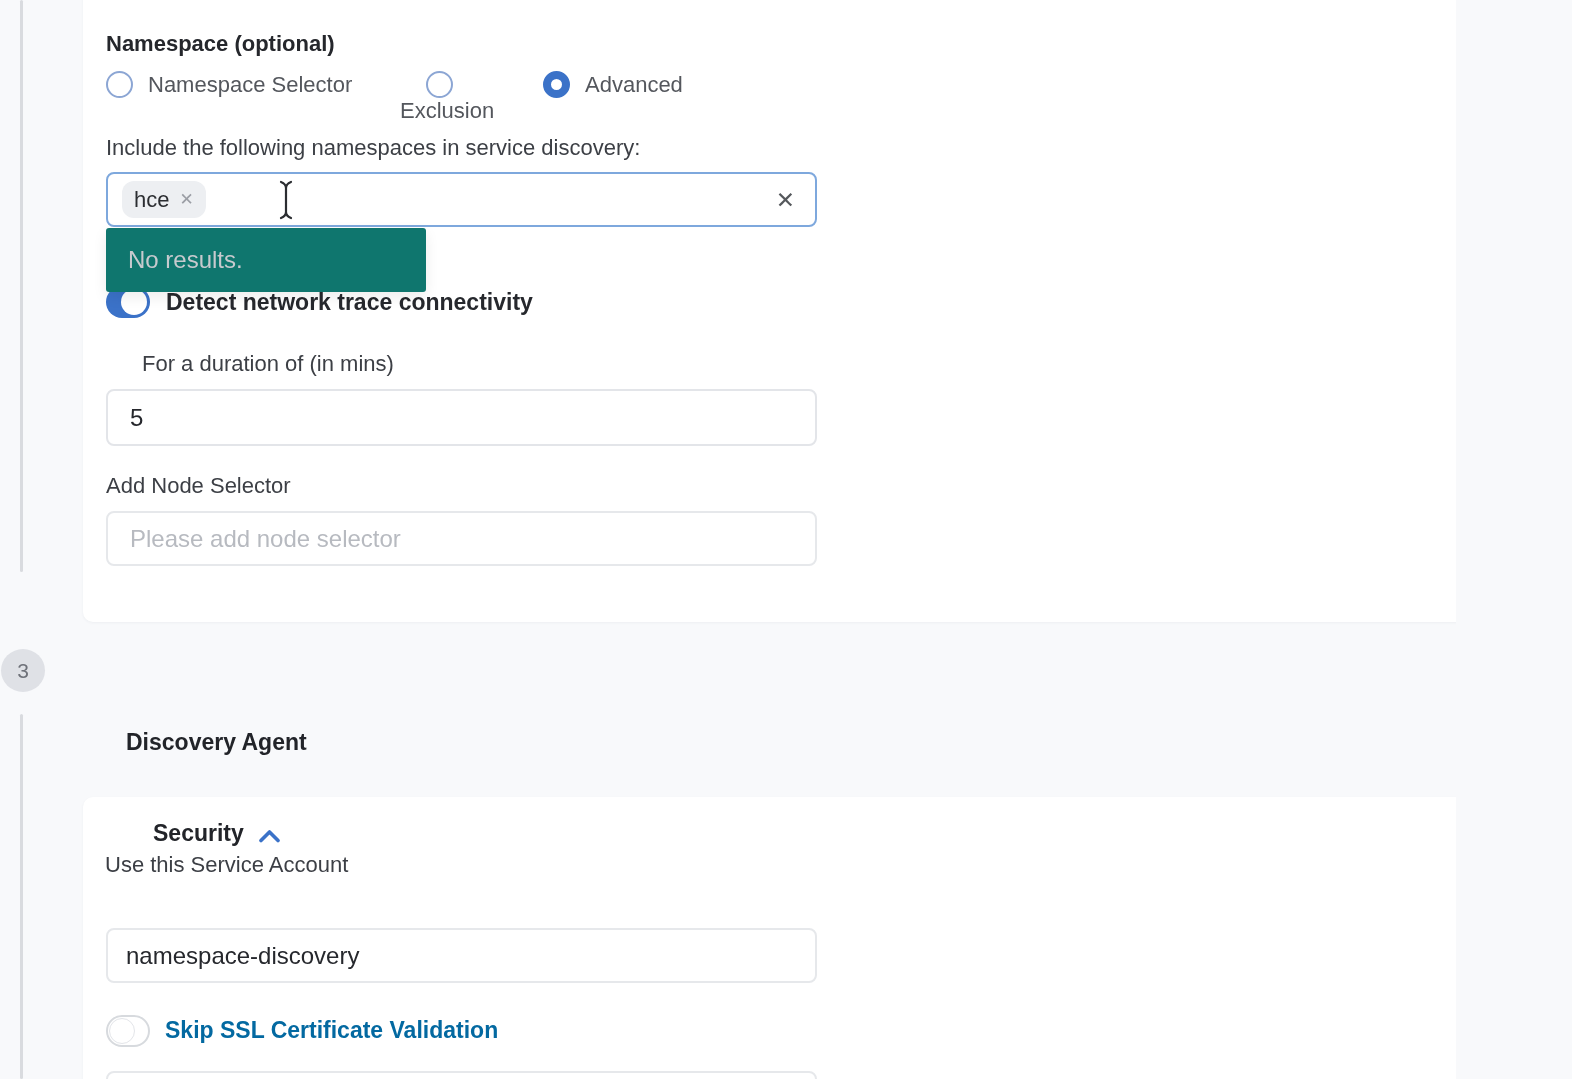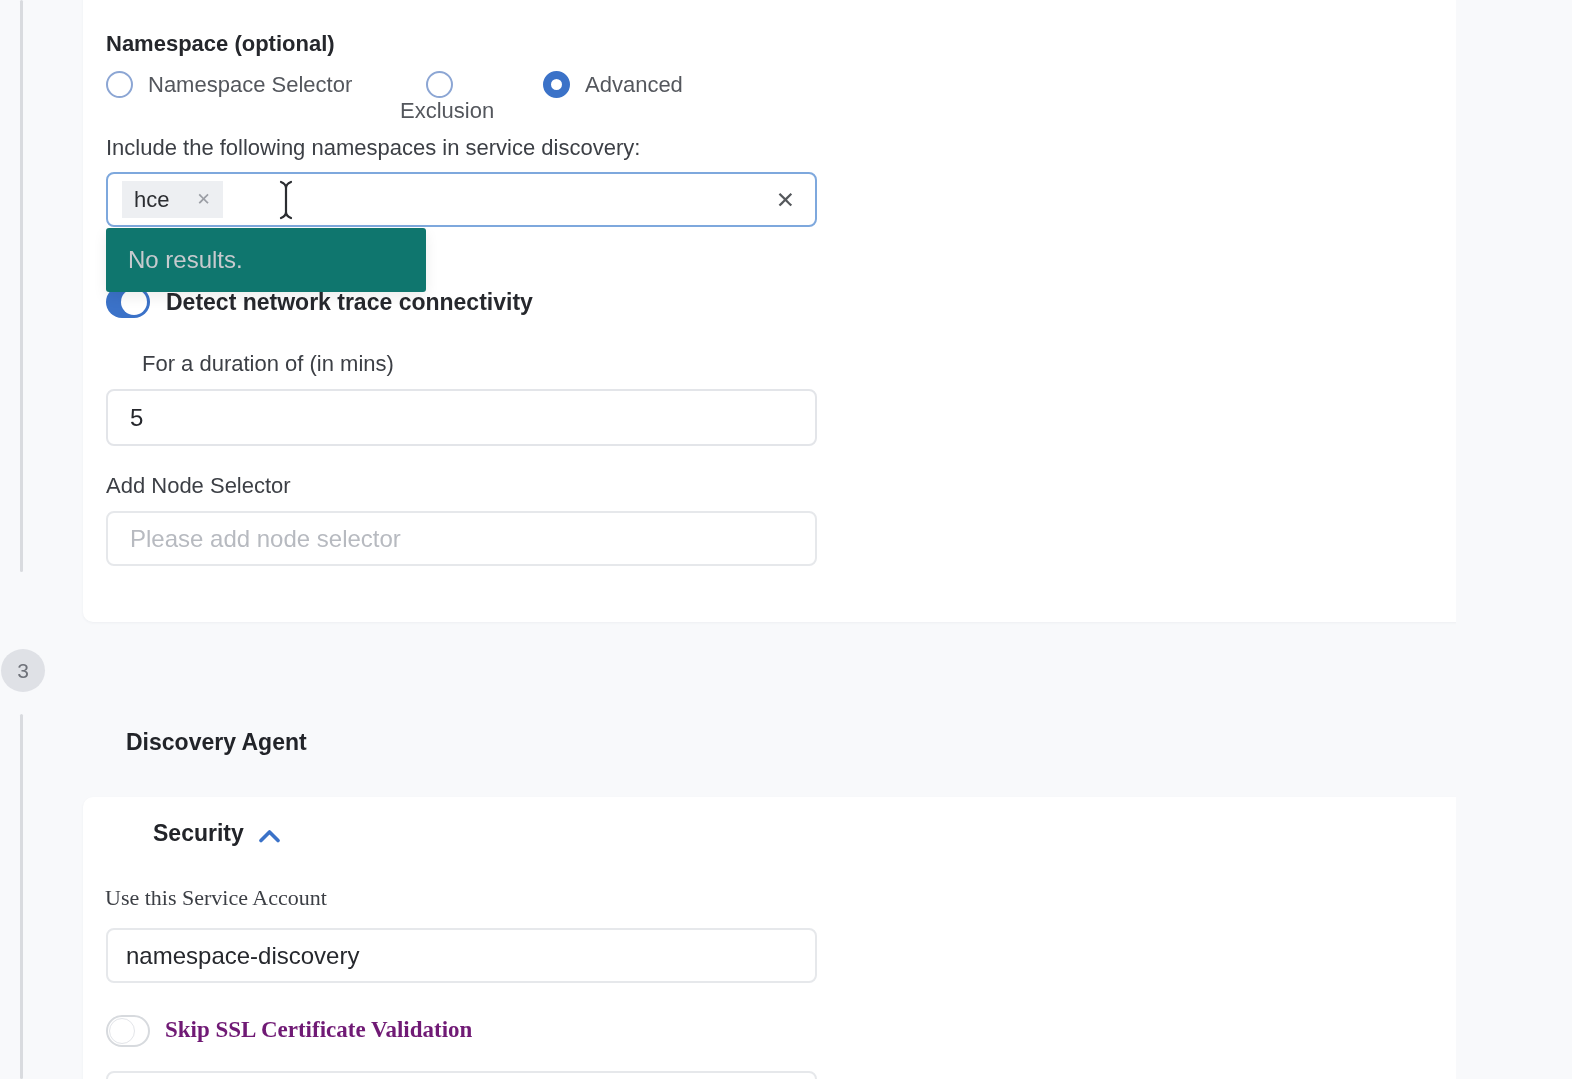--- a/index.html
+++ b/index.html
@@ -39,22 +39,22 @@
   .radio-circle.sel{border:8px solid #3b72c8;}
   .radio-lbl{margin-left:15px;font-size:22px;color:#54575d;}
 
   
   .tag-input{
     position:absolute;left:106px;top:172px;width:711px;height:55px;box-sizing:border-box;
     border:2px solid #7ea8dd;border-radius:8px;background:#fff;
     display:flex;align-items:center;padding:0 14px;
   }
   .chip{
-    height:37px;background:#edeff2;border-radius:0;display:flex;align-items:center;
-    padding:0 12px;font-size:22px;color:#2b2d31;gap:27px;
+    height:37px;background:#edeff2;border-radius:12px;display:flex;align-items:center;
+    padding:0 12px;font-size:22px;color:#2b2d31;gap:10px;
   }
   .chip-x{font-size:17px;color:#9b9ea5;cursor:pointer;line-height:1;}
   .clear-x{position:absolute;right:20px;top:50%;transform:translateY(-50%);
     font-size:23px;color:#55585c;cursor:pointer;}
   .ibeam{position:absolute;left:277px;top:179px;}
 
   
   .dropdown{
     position:absolute;left:106px;top:228px;width:320px;height:64px;
     background:#0f766e;border-radius:3px;box-shadow:0 5px 14px rgba(0,0,0,0.08);
@@ -149,23 +149,23 @@
 
   <div class="card" id="card-security"></div>
 
   <div class="sec-header">
     <span class="h2">Security</span>
     <svg class="chev" width="23" height="14" viewBox="0 0 23 14">
       <polyline points="3,11.5 11.5,3 20,11.5" fill="none" stroke="#3b72c8" stroke-width="3.6" stroke-linecap="round" stroke-linejoin="round"></polyline>
     </svg>
   </div>
 
-  <div class="abs lbl" style="left:105px;top:885px;font-family:Liberation Serif, serif;">Use this Service Account</div>
+  <div class="abs lbl" style="left:105px;top:852px;">Use this Service Account</div>
   <input class="field" style="top: 928px; height: 55px; border-color: rgb(230, 232, 235); padding-left: 18px;" type="text" value="namespace-discovery">
 
   <div class="toggle off" style="left:106px;top:1015px;">
     <span class="knob"></span>
   </div>
-  <div class="toggle-lbl" style="left:165px;top:1017px;color:#701a75;font-family:Liberation Serif, serif;">Skip SSL Certificate Validation</div>
+  <div class="toggle-lbl" style="left:165px;top:1017px;color:#0369a1;">Skip SSL Certificate Validation</div>
 
   <div id="bottom-partial"></div>
 
 </div>
 
 </body></html>

